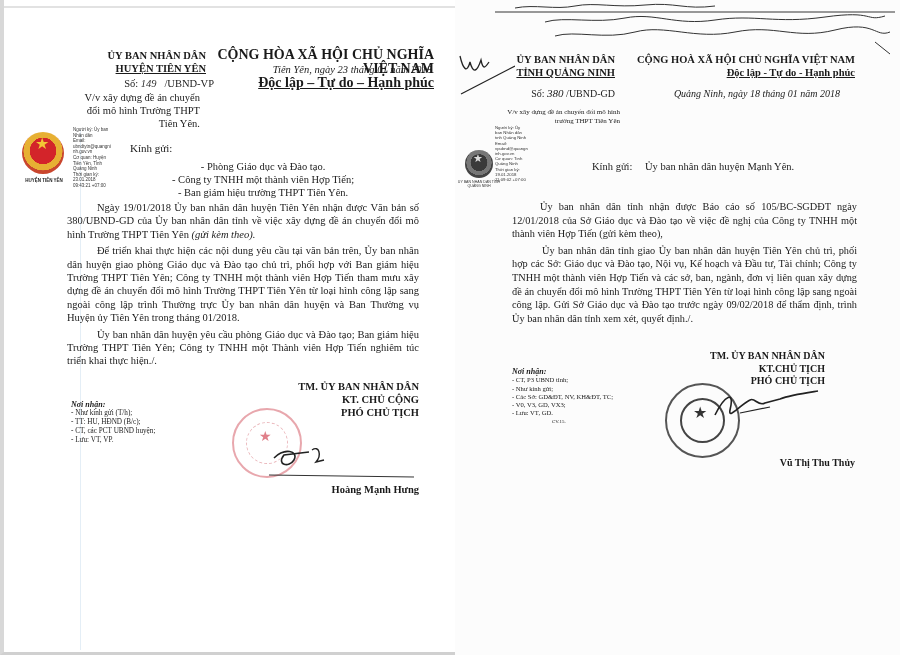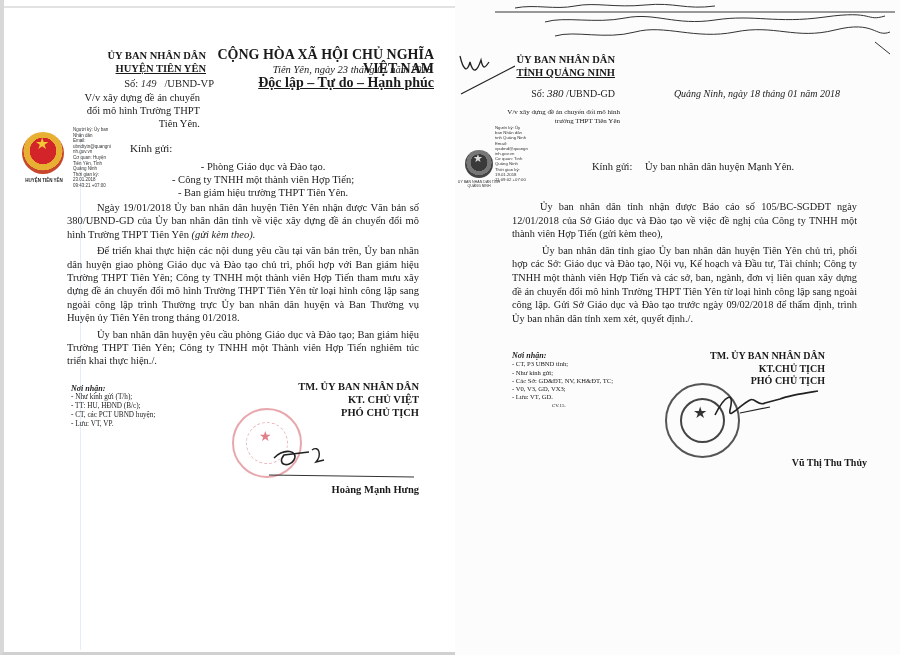--- a/index.html
+++ b/index.html
@@ -32,21 +32,21 @@
   .l-emblem { left: 18px; top: 132px; width: 42px; height: 42px; background: radial-gradient(circle at 50% 45%, #d3242a 0 42%, #e7b033 43% 62%, #c9462e 63% 100%); }
   .l-emblem-star { left: 31px; top: 136px; font-size: 16px; color: #f2c735; line-height: 16px; }
   .l-emblem-cap { left: 10px; top: 178px; width: 60px; font-size: 4.5px; font-weight: bold; text-align:center; color:#222; font-family:"Liberation Sans", sans-serif; }
 
   .l-kinhgui { left: 126px; top: 142px; font-size: 11px; }
   .l-recip { left: 168px; top: 160px; font-size: 10.5px; line-height: 13px; text-align: center; }
 
   .l-body { left: 63px; top: 201px; width: 352px; font-size: 10.5px; line-height: 13.4px; text-align: justify; }
   .l-body p { text-indent: 30px; margin-bottom: 3px; }
 
-  .noi-nhan { font-family: "Liberation Serif", serif; font-size: 7.2px; line-height: 9px; }
+  .noi-nhan { font-family: "Liberation Serif", serif; font-size: 7.2px; line-height: 9px; margin-top: 16px; }
   .noi-nhan .title { font-weight: bold; font-style: italic; font-size: 8px; }
   .l-noinhan { left: 67px; top: 384px; width: 160px; }
 
   .l-sign { left: 225px; top: 380px; width: 190px; font-size: 10.5px; line-height: 13px; }
   .l-stamp { left: 228px; top: 408px; width: 70px; height: 70px; border-radius: 50%; border: 2px solid #e08a92; opacity: 0.75; }
   .l-stamp-inner { left: 242px; top: 422px; width: 42px; height: 42px; border-radius: 50%; border: 1px dashed #e29aa0; opacity:0.7; }
   .l-stamp-star { left: 255px; top: 428px; font-size: 14px; color: #e0808a; }
   .l-scribble { left: 260px; top: 440px; width: 160px; height: 50px; }
   .l-signer { left: 225px; top: 484px; width: 190px; font-size: 10.5px; }
 
@@ -73,21 +73,21 @@
   .r-body p.first { text-indent: 28px; }
 
   .r-noinhan { left: 57px; top: 352px; width: 150px; font-size: 6.6px; line-height: 8.3px; }
   .r-noinhan .cv { padding-left: 40px; font-size: 5px; }
 
   .r-sign { left: 230px; top: 350px; width: 140px; font-size: 10px; line-height: 12.5px; }
   .r-stamp { left: 210px; top: 383px; width: 75px; height: 75px; border-radius: 50%; border: 2px solid #555; }
   .r-stamp-inner { left: 225px; top: 398px; width: 45px; height: 45px; border-radius: 50%; border: 2px solid #444; }
   .r-stamp-star { left: 238px; top: 403px; font-size: 16px; color: #333; }
   .r-signature { left: 255px; top: 385px; width: 110px; height: 40px; }
-  .r-signer { left: 282px; top: 457px; width: 130px; font-size: 10px; }
+  .r-signer { left: 270px; top: 457px; width: 130px; font-size: 10px; }
 </style>
 </head>
 <body>
 
 <div class="doc doc-left">
   <div class="frame-top"></div>
   <div class="vline"></div>
 
   <div class="abs l-agency center bold">
     <div>ỦY BAN NHÂN DÂN</div>
@@ -145,21 +145,21 @@
     <div>- TT: HU, HĐND (B/c);</div>
     <div>- CT, các PCT UBND huyện;</div>
     <div>- Lưu: VT, VP.</div>
   </div>
 
   <div class="abs l-stamp"></div>
   <div class="abs l-stamp-inner"></div>
   <div class="abs l-stamp-star">★</div>
   <div class="abs l-sign center bold">
     <div>TM. ỦY BAN NHÂN DÂN</div>
-    <div>KT. CHỦ VIỆT</div>
+    <div>KT. CHỦ CỘNG</div>
     <div>PHÓ CHỦ TỊCH</div>
   </div>
   <svg class="abs l-scribble" viewBox="0 0 160 50">
     <path d="M10 18 C20 8, 35 10, 30 20 C25 28, 12 25, 20 15 L45 12" stroke="#222" stroke-width="1.6" fill="none"></path>
     <path d="M48 10 C55 5, 58 15, 52 22 L60 20" stroke="#222" stroke-width="1.4" fill="none"></path>
     <path d="M5 35 L150 37" stroke="#333" stroke-width="1" fill="none"></path>
   </svg>
   <div class="abs l-signer center bold">Hoàng Mạnh Hưng</div>
 </div>
 
@@ -172,20 +172,24 @@
     <path d="M380 40 L395 52" stroke="#333" stroke-width="1" fill="none"></path>
   </svg>
   <svg class="abs r-initials" viewBox="0 0 60 60">
     <path d="M5 12 C8 25, 12 30, 15 18 C18 30, 22 28, 26 16 C28 26, 30 24, 34 18" stroke="#222" stroke-width="1.3" fill="none"></path>
     <path d="M6 50 L60 22" stroke="#222" stroke-width="1.2" fill="none"></path>
   </svg>
 
   <div class="abs r-agency center bold">
     <div>ỦY BAN NHÂN DÂN</div>
     <div class="u">TỈNH QUẢNG NINH</div>
+  </div>
+  <div class="abs r-nation center bold">
+    <div>CỘNG HOÀ XÃ HỘI CHỦ NGHĨA VIỆT NAM</div>
+    <div class="u">Độc lập - Tự do - Hạnh phúc</div>
   </div>
   <div class="abs r-so center">
     <span>Số:</span>
     <span class="num">380</span>
     <span>/UBND-GD</span>
   </div>
   <div class="abs r-date center ital">
     <span>Quảng Ninh, ngày</span>
     <span>18</span>
     <span>tháng 01 năm 2018</span>

